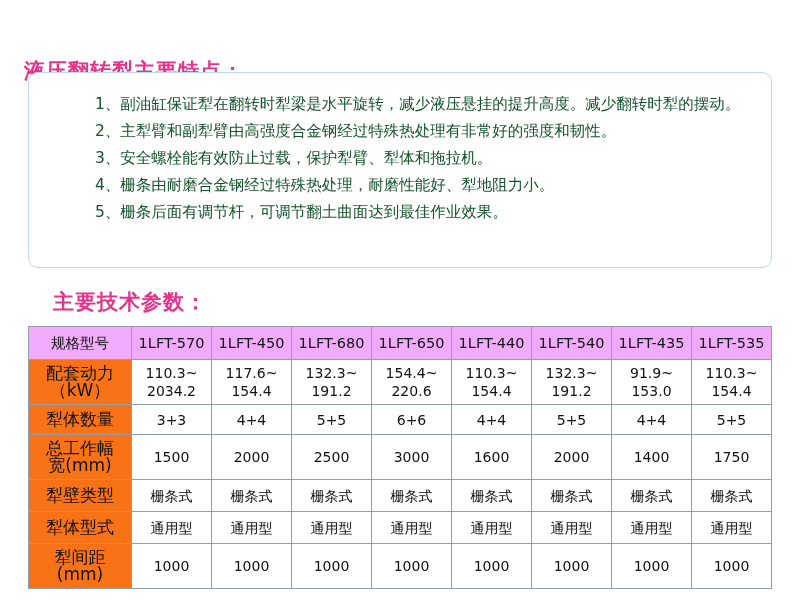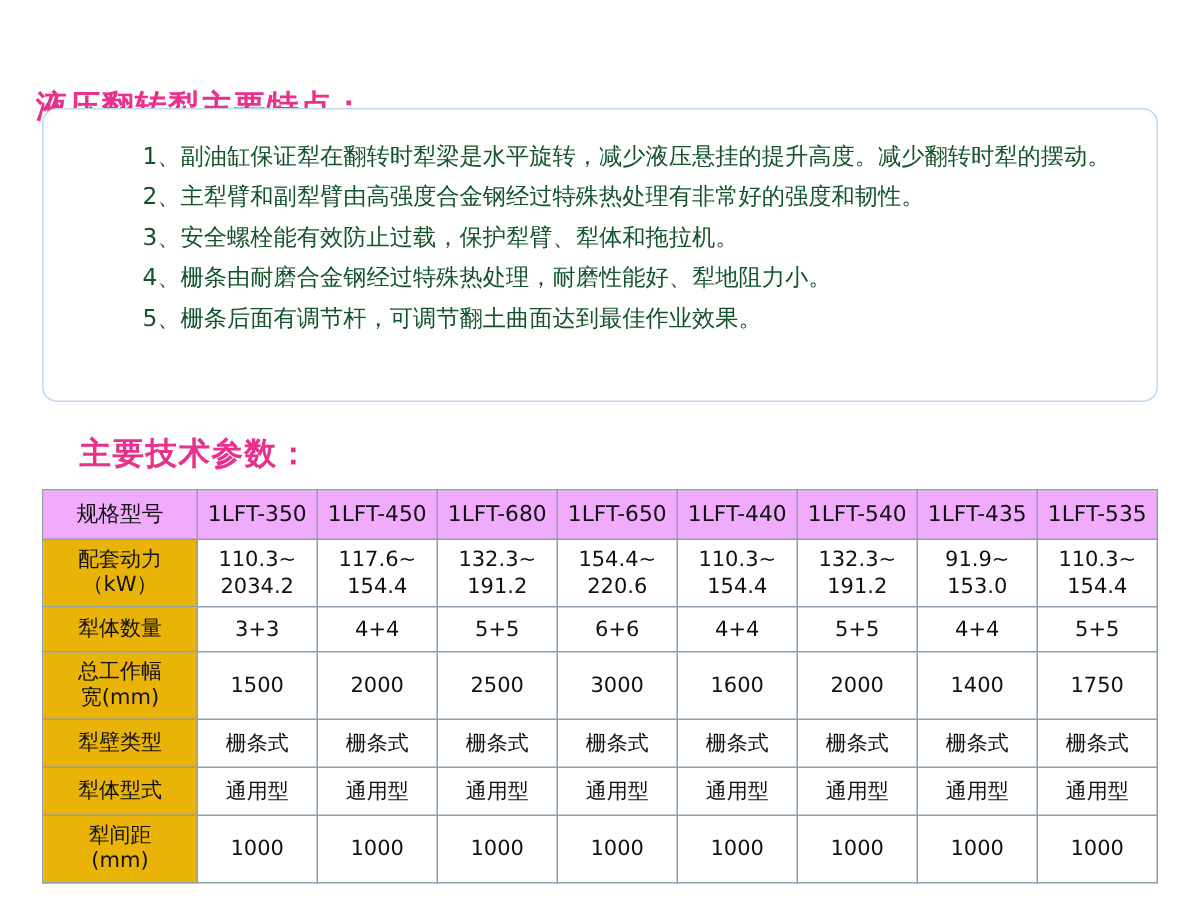--- a/index.html
+++ b/index.html
@@ -92,23 +92,23 @@
     color: #111111;
     line-height: 18px;
     padding: 3px 1px;
   }
   table.spec tr.head td {
     background: #f0abfc;
     height: 26px;
     font-size: 14.5px;
   }
   table.spec td.rowhead {
-    background: #eab308;
+    background: #f97316;
     width: 100px;
-    font-size: 14px;
+    font-size: 17px;
     line-height: 17px;
   }
   table.spec tr.r-power td {
     height: 38px;
   }
   table.spec tr.r-count td {
     height: 23px;
     margin-left: 12px;
   }
   table.spec tr.r-width td {
@@ -143,21 +143,21 @@
     </div>
   </div>
 
   <h1 class="section-title" id="params-title">主要技术参数：</h1>
 
   <div class="table-wrap">
     <table class="spec">
       <tbody>
         <tr class="head">
           <td class="rowhead">规格型号</td>
-          <td>1LFT-350</td>
+          <td>1LFT-570</td>
           <td>1LFT-450</td>
           <td>1LFT-680</td>
           <td>1LFT-650</td>
           <td>1LFT-440</td>
           <td>1LFT-540</td>
           <td>1LFT-435</td>
           <td>1LFT-535</td>
         </tr>
 
         <tr class="r-power">

